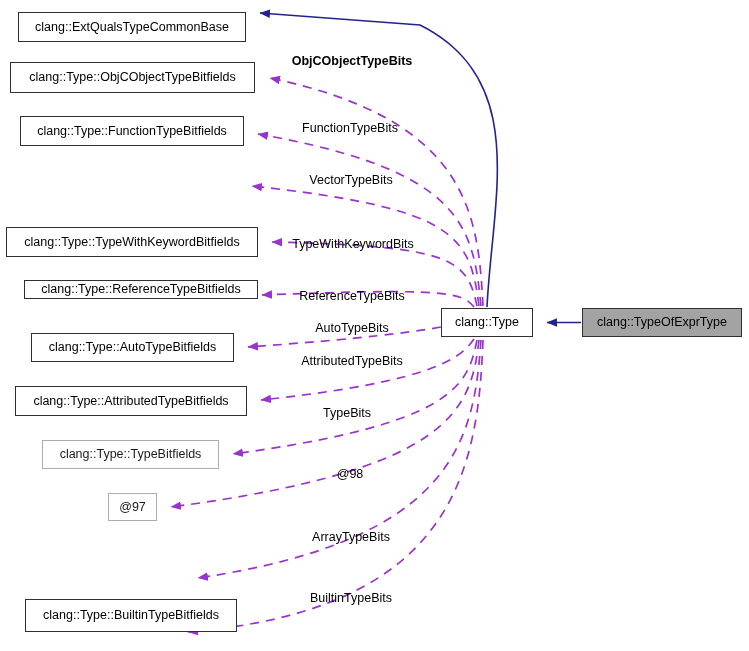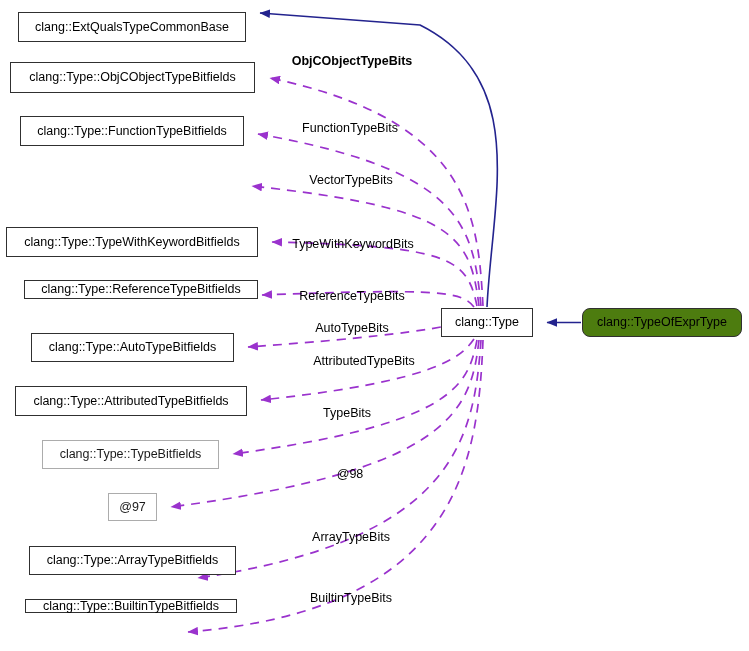--- a/index.html
+++ b/index.html
@@ -37,23 +37,22 @@
     color: #000000;
     line-height: 1;
     white-space: nowrap;
     z-index: 5;
   }
   .node.dim {
     border-color: #acacac;
     color: #1a1a1a;
   }
   .node.highlight {
-    background: #4d7c0f;
+    background: #a3a3a3;
     border-color: #303030;
-    border-radius: 8px;
   }
   .edge-label {
     position: absolute;
     transform: translate(-50%, -50%);
     font-size: 12.5px;
     color: #000000;
     background: transparent;
     white-space: nowrap;
     line-height: 1;
     z-index: 6;
@@ -131,41 +130,38 @@
   </div>
 
   <div class="node dim" style="left:42px; top:440px; width:177px; height:29px;">
     <span>clang::Type::TypeBitfields</span>
   </div>
 
   <div class="node dim" style="left:108px; top:493px; width:49px; height:28px;">
     <span>@97</span>
   </div>
 
-  <div class="node" style="left:29px; top:546px; width:207px; height:29px;">
-    <span>clang::Type::ArrayTypeBitfields</span>
-  </div>
 
-  <div class="node" style="left:25px; top:599px; width:212px; height:14px;text-align:right;">
+  <div class="node" style="left:25px; top:599px; width:212px; height:33px;text-align:right;">
     <span>clang::Type::BuiltinTypeBitfields</span>
   </div>
 
   <div class="node" style="left:441px; top:308px; width:92px; height:29px;">
     <span>clang::Type</span>
   </div>
 
   <div class="node highlight" style="left:582px; top:308px; width:160px; height:29px;">
     <span>clang::TypeOfExprType</span>
   </div>
 
   <div class="edge-label" style="left:352px; top:61px;font-weight:bold;">ObjCObjectTypeBits</div>
   <div class="edge-label" style="left:350px; top:128px;">FunctionTypeBits</div>
   <div class="edge-label" style="left:351px; top:180px;">VectorTypeBits</div>
   <div class="edge-label" style="left:353px; top:244px;">TypeWithKeywordBits</div>
   <div class="edge-label" style="left:352px; top:296px;">ReferenceTypeBits</div>
   <div class="edge-label" style="left:352px; top:328px;">AutoTypeBits</div>
-  <div class="edge-label" style="left:364px; top:361px;">AttributedTypeBits</div>
+  <div class="edge-label" style="left:352px; top:361px;">AttributedTypeBits</div>
   <div class="edge-label" style="left:347px; top:413px;">TypeBits</div>
   <div class="edge-label" style="left:350px; top:474px;">@98</div>
   <div class="edge-label" style="left:351px; top:537px;">ArrayTypeBits</div>
   <div class="edge-label" style="left:351px; top:598px;">BuiltinTypeBits</div>
 
 </div>
 
 </body></html>

